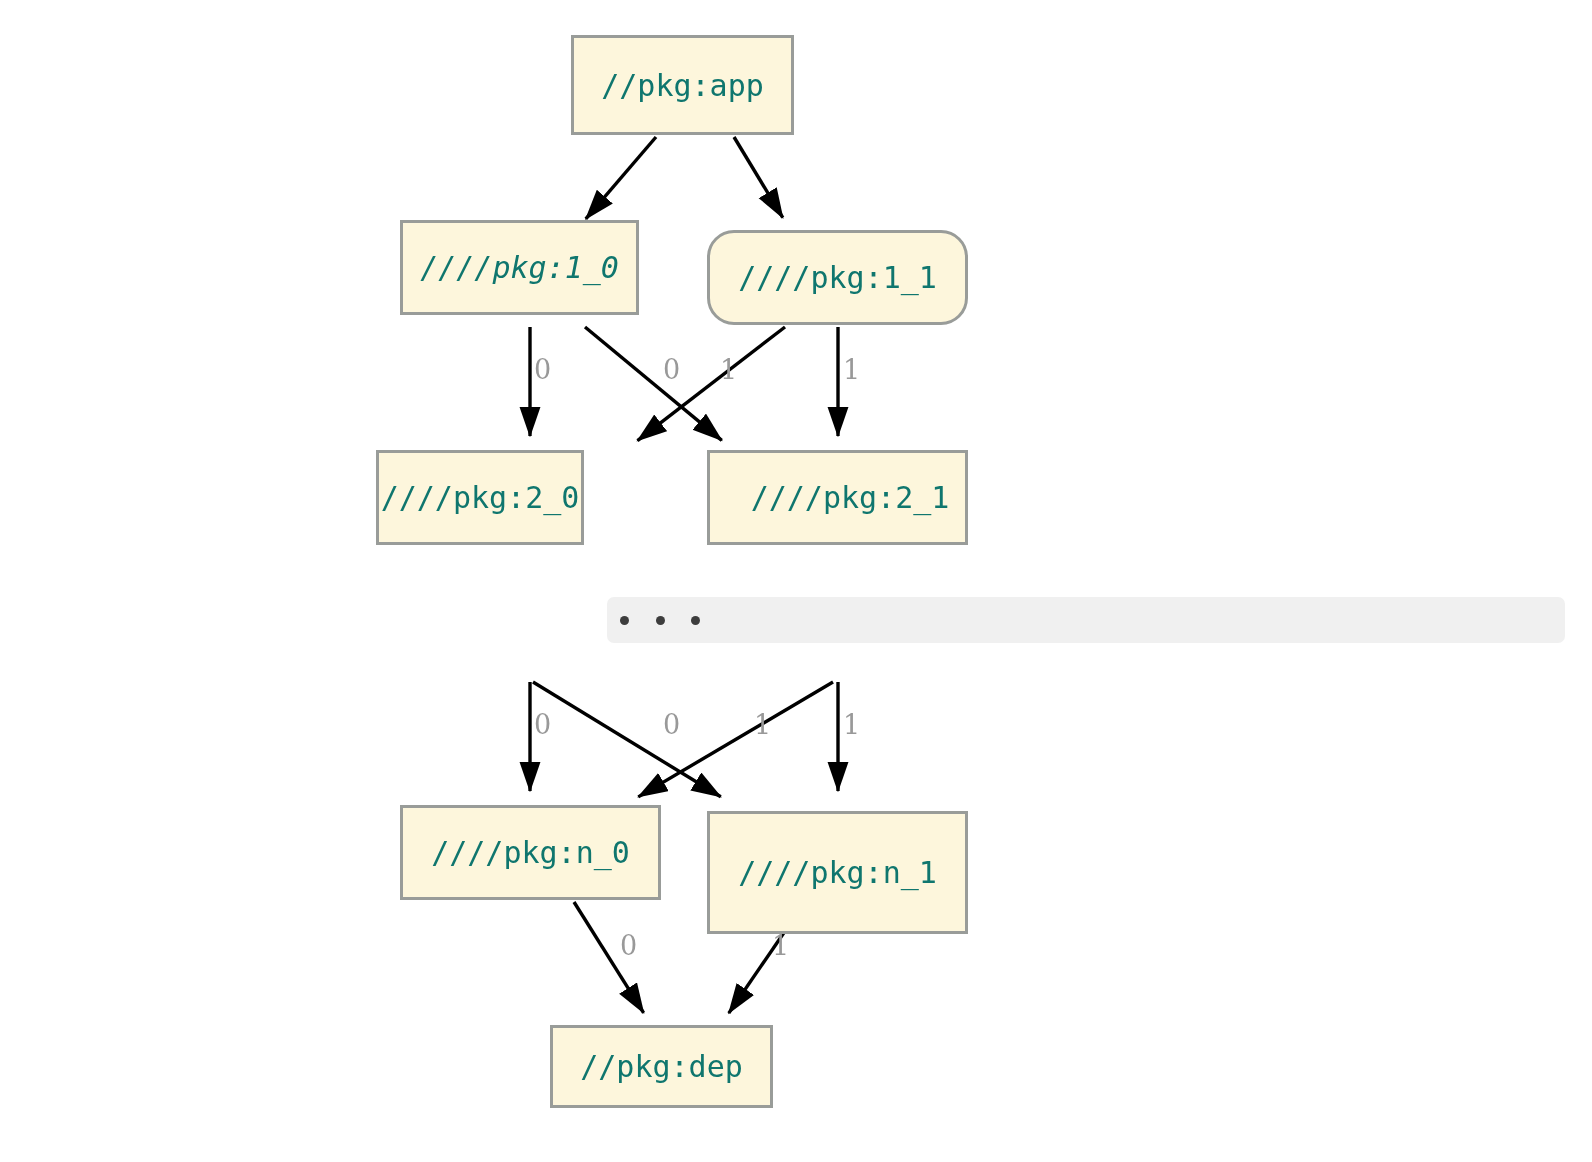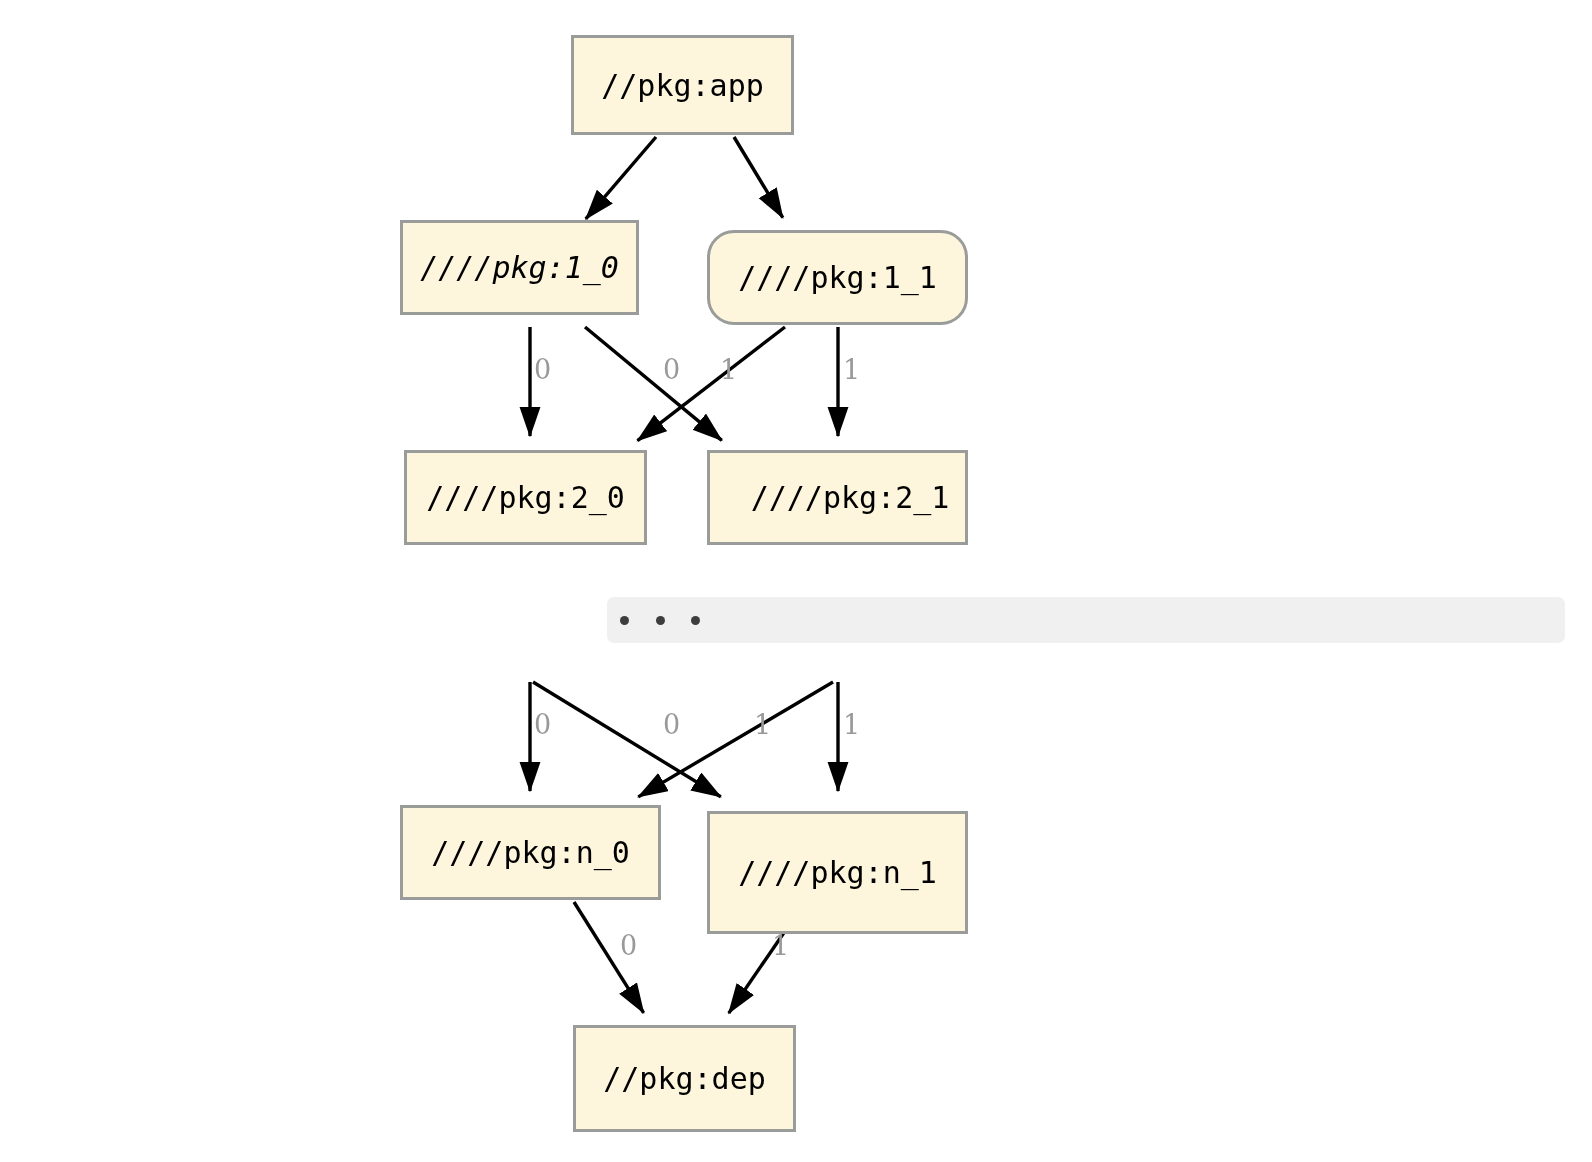--- a/index.html
+++ b/index.html
@@ -28,21 +28,21 @@
   .node {
     position: absolute;
     box-sizing: border-box;
     background: #fdf6dc;
     border: 3px solid #999c99;
     display: flex;
     align-items: center;
     justify-content: center;
     font-family: "DejaVu Sans Mono", monospace;
     font-size: 30px;
-    color: #000000;
+    color: #0f766e;
     letter-spacing: 0px;
     white-space: nowrap;
   }
   .edge-label {
     position: absolute;
     font-family: "DejaVu Serif", serif;
     font-size: 27px;
     color: #999999;
     white-space: nowrap;
     pointer-events: none;
@@ -84,25 +84,25 @@
         <line x1="838" y1="682" x2="838" y2="791" stroke="#000000" stroke-width="3.4" marker-end="url(#arrowhead)"></line>
         <line x1="574" y1="902" x2="643.6173816873132" y2="1012.8381997916434" stroke="#000000" stroke-width="3.4" marker-end="url(#arrowhead)"></line>
         <line x1="805" y1="902" x2="728.7879295072129" y2="1013.1043437304487" stroke="#000000" stroke-width="3.4" marker-end="url(#arrowhead)"></line>
       </g>
   </svg>
 
   <div id="node-group">
       <div class="node" style="left: 571px; top: 35px; width: 223px; height: 100px; background: rgb(253, 246, 220); border-color: rgb(153, 156, 153);">//pkg:app</div>
       <div class="node" style="left: 400px; top: 220px; width: 239px; height: 95px; background: rgb(253, 246, 220); border-color: rgb(153, 156, 153); font-style: italic;">////pkg:1_0</div>
       <div class="node" style="left: 707px; top: 230px; width: 261px; height: 95px; background: rgb(253, 246, 220); border-color: rgb(153, 156, 153); border-radius: 27px;">////pkg:1_1</div>
-      <div class="node" style="left: 404px; top: 450px; width: 243px; height: 95px; background: rgb(253, 246, 220); border-color: rgb(153, 156, 153); text-align: right;">////pkg:2_0</div>
+      <div class="node" style="left: 376px; top: 450px; width: 208px; height: 95px; background: rgb(253, 246, 220); border-color: rgb(153, 156, 153); text-align: right;">////pkg:2_0</div>
       <div class="node" style="left: 707px; top: 450px; width: 261px; height: 95px; background: rgb(253, 246, 220); border-color: rgb(153, 156, 153); padding-left: 25px;">////pkg:2_1</div>
       <div class="node" style="left: 400px; top: 805px; width: 261px; height: 95px; background: rgb(253, 246, 220); border-color: rgb(153, 156, 153);">////pkg:n_0</div>
       <div class="node" style="left: 707px; top: 811px; width: 261px; height: 123px; background: rgb(253, 246, 220); border-color: rgb(153, 156, 153);">////pkg:n_1</div>
-      <div class="node" style="left: 573px; top: 1025px; width: 223px; height: 107px; background: rgb(253, 246, 220); border-color: rgb(153, 156, 153);">//pkg:dep</div>
+      <div class="node" style="left: 550px; top: 1025px; width: 223px; height: 83px; background: rgb(253, 246, 220); border-color: rgb(153, 156, 153);">//pkg:dep</div>
     </div>
   <div id="label-group">
       <div class="edge-label" style="left: 534px; top: 354px; color: rgb(153, 153, 153);">0</div>
       <div class="edge-label" style="left: 663px; top: 354px; color: rgb(153, 153, 153);">0</div>
       <div class="edge-label" style="left: 720px; top: 354px; color: rgb(153, 153, 153);">1</div>
       <div class="edge-label" style="left: 843px; top: 354px; color: rgb(153, 153, 153);">1</div>
       <div class="edge-label" style="left: 534px; top: 709px; color: rgb(153, 153, 153);">0</div>
       <div class="edge-label" style="left: 663px; top: 709px; color: rgb(153, 153, 153);">0</div>
       <div class="edge-label" style="left: 754px; top: 709px; color: rgb(153, 153, 153);">1</div>
       <div class="edge-label" style="left: 843px; top: 709px; color: rgb(153, 153, 153);">1</div>

